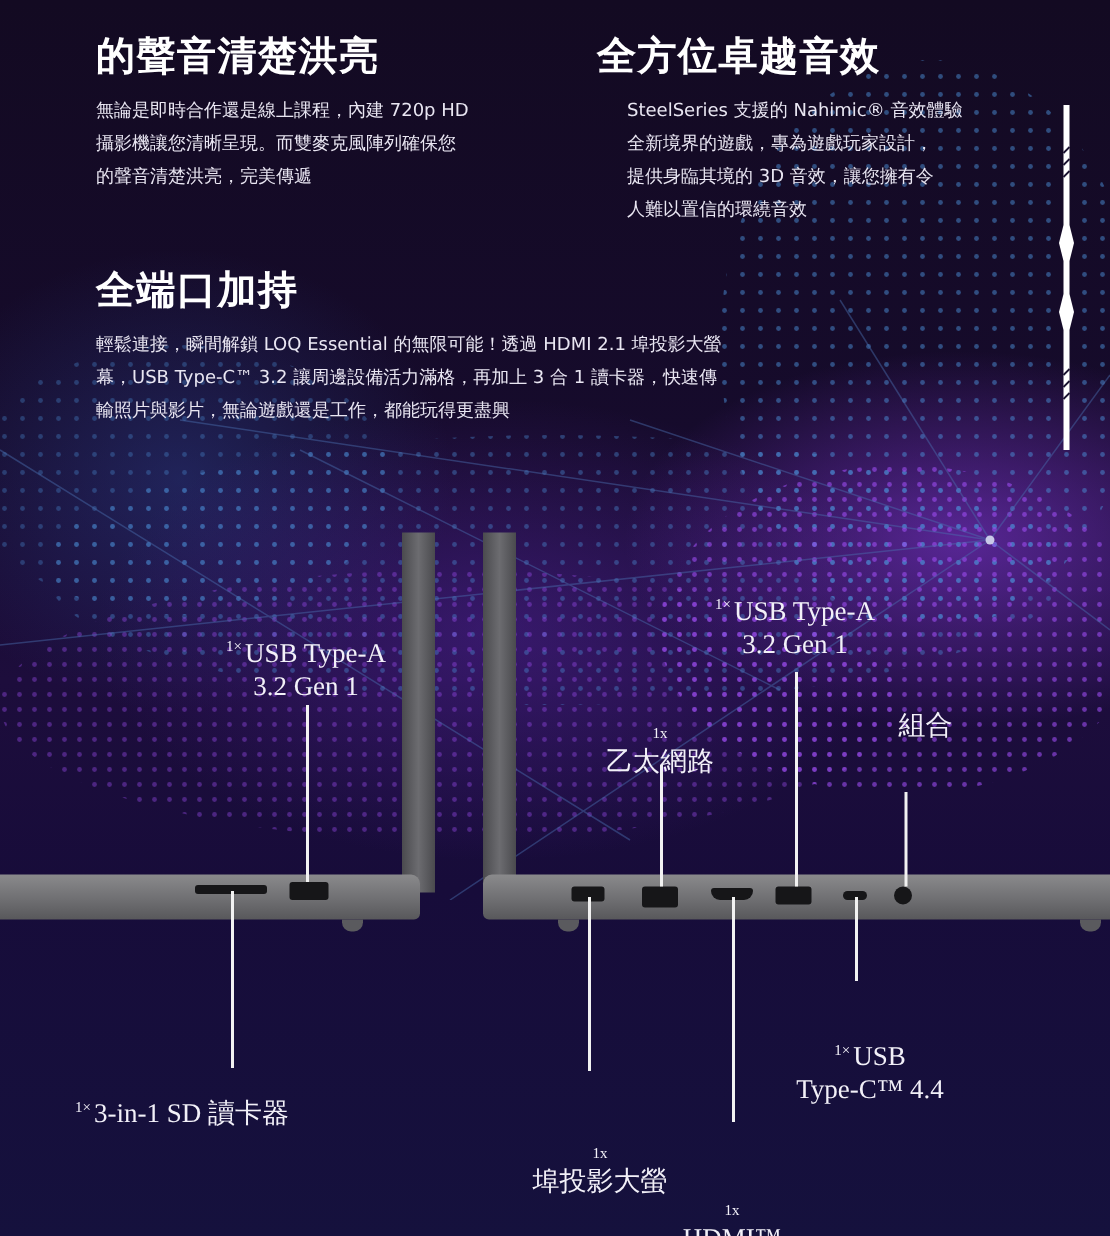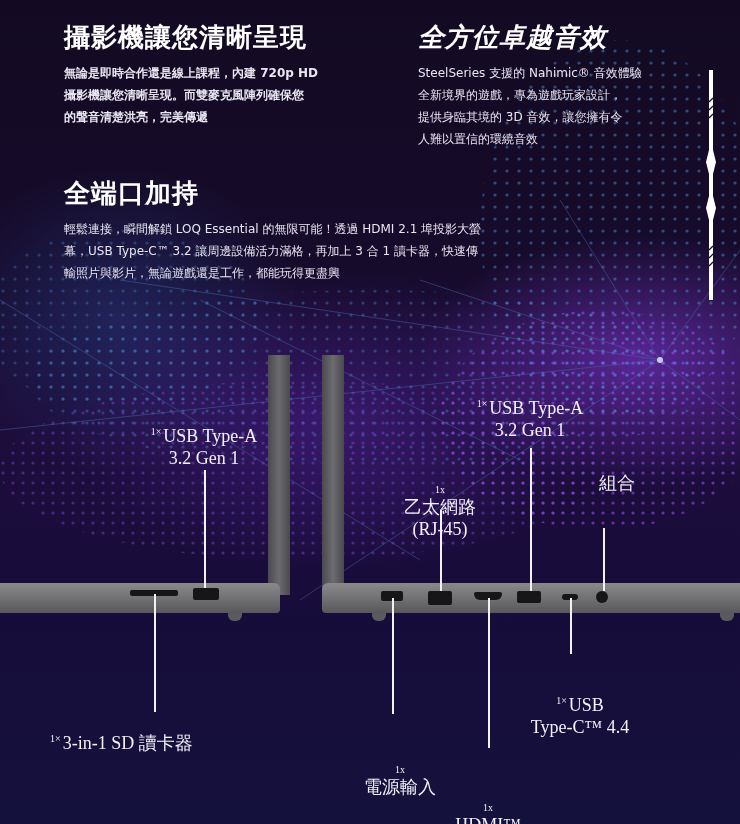--- a/index.html
+++ b/index.html
@@ -88,26 +88,26 @@
     <g stroke="#1a1230" stroke-width="1.2">
       <line x1="5" y1="32" x2="9" y2="28"></line>
         <line x1="5" y1="40" x2="9" y2="36"></line>
         <line x1="5" y1="48" x2="9" y2="44"></line>
       <line x1="5" y1="180" x2="9" y2="176"></line>
         <line x1="5" y1="188" x2="9" y2="184"></line>
         <line x1="5" y1="196" x2="9" y2="192"></line>
     </g>
   </svg>
 
-  <div class="heading" style="left:64px; top:20px;">攝影機讓您清晰呈現</div>
-  <div class="para" style="left:64px; top:62px; width:310px;font-weight:bold;">無論是即時合作還是線上課程，內建 720p HD
+  <div class="heading" style="left:64px; top:20px;">的聲音清楚洪亮</div>
+  <div class="para" style="left:64px; top:62px; width:310px;">無論是即時合作還是線上課程，內建 720p HD
 攝影機讓您清晰呈現。而雙麥克風陣列確保您
 的聲音清楚洪亮，完美傳遞</div>
 
-  <div class="heading" style="left:418px; top:20px;font-style:italic;">全方位卓越音效</div>
+  <div class="heading" style="left:398px; top:20px;">全方位卓越音效</div>
   <div class="para" style="left:418px; top:62px; width:280px;">SteelSeries 支援的 Nahimic® 音效體驗
 全新境界的遊戲，專為遊戲玩家設計，
 提供身臨其境的 3D 音效，讓您擁有令
 人難以置信的環繞音效</div>
 
   <div class="heading" style="left:64px; top:176px;text-align:right;">全端口加持</div>
   <div class="para" style="left:64px; top:218px; width:500px;">輕鬆連接，瞬間解鎖 LOQ Essential 的無限可能！透過 HDMI 2.1 埠投影大螢
 幕，USB Type-C™ 3.2 讓周邊設備活力滿格，再加上 3 合 1 讀卡器，快速傳
 輸照片與影片，無論遊戲還是工作，都能玩得更盡興</div>
 
@@ -147,30 +147,29 @@
   </div>
 
   <div class="port-label" style="left:440px; top:393px; width:180px;">
     <div><span class="qty">1×</span><span>USB Type-A</span></div>
     <div>3.2 Gen 1</div>
   </div>
 
   <div class="port-label" style="left:380px; top:440px; width:120px;">
     <span class="qty-block">1x</span>
     <div>乙太網路</div>
-    <div>(RJ-45)</div>
   </div>
 
   <div class="port-label" style="left:530px; top:472px; width:160px;">
     <div style="padding-left:14px;">組合</div>
   </div>
 
   <div class="port-label" style="left:345px; top:720px; width:110px;">
     <span class="qty-block">1x</span>
-    <div>電源輸入</div>
+    <div>埠投影大螢</div>
   </div>
 
   <div class="port-label" style="left:440px; top:758px; width:96px;">
     <span class="qty-block">1x</span>
     <div>HDMI™</div>
     <div>1.7</div>
   </div>
 
   <div class="port-label" style="left:510px; top:690px; width:140px;">
     <div><span class="qty">1×</span><span>USB</span></div>

